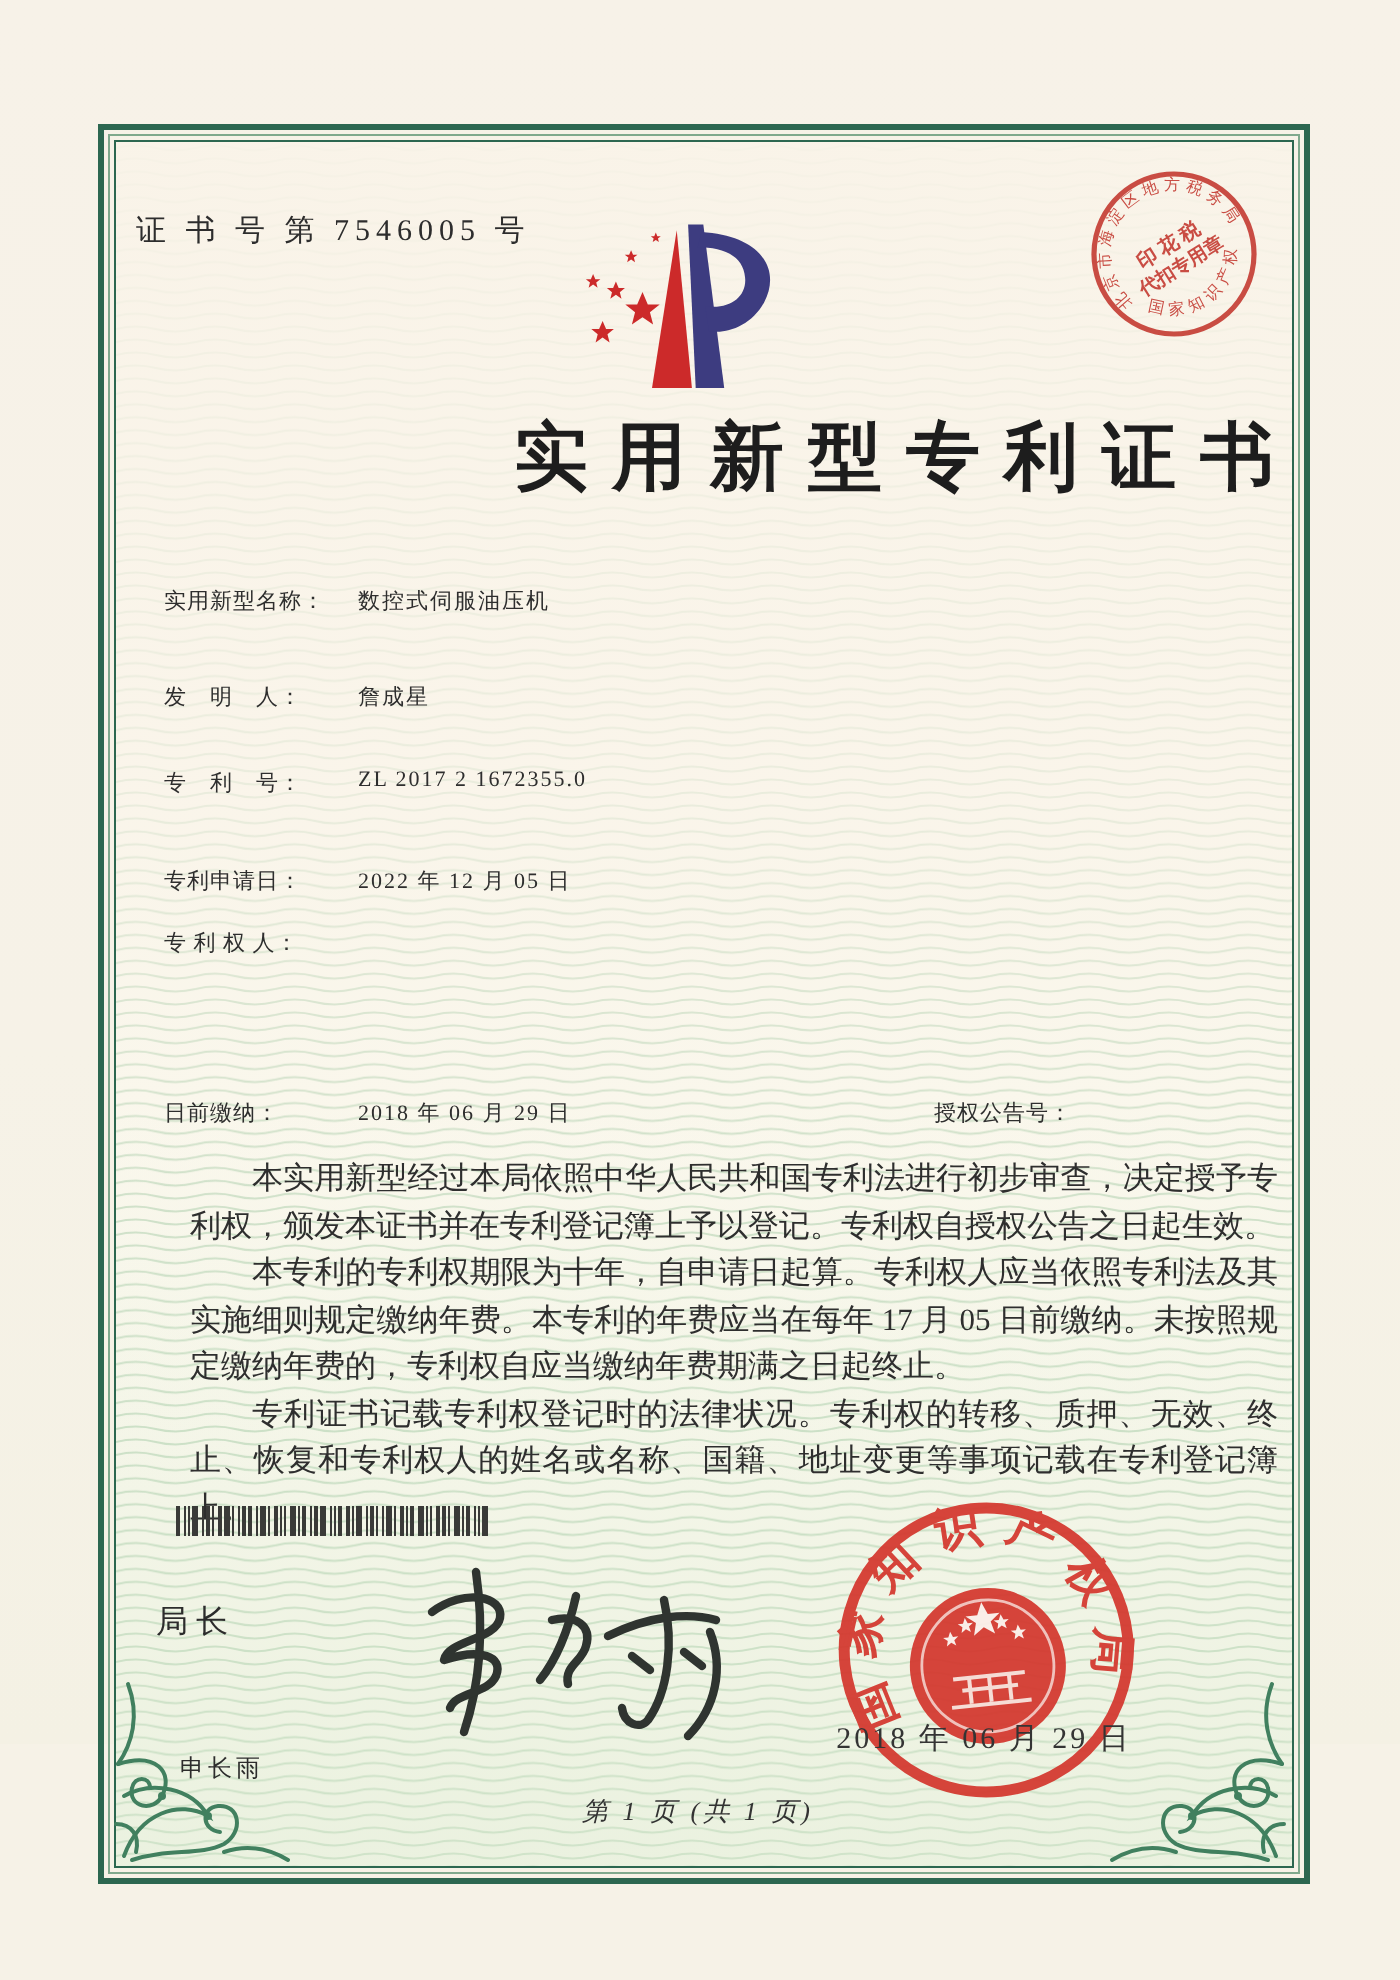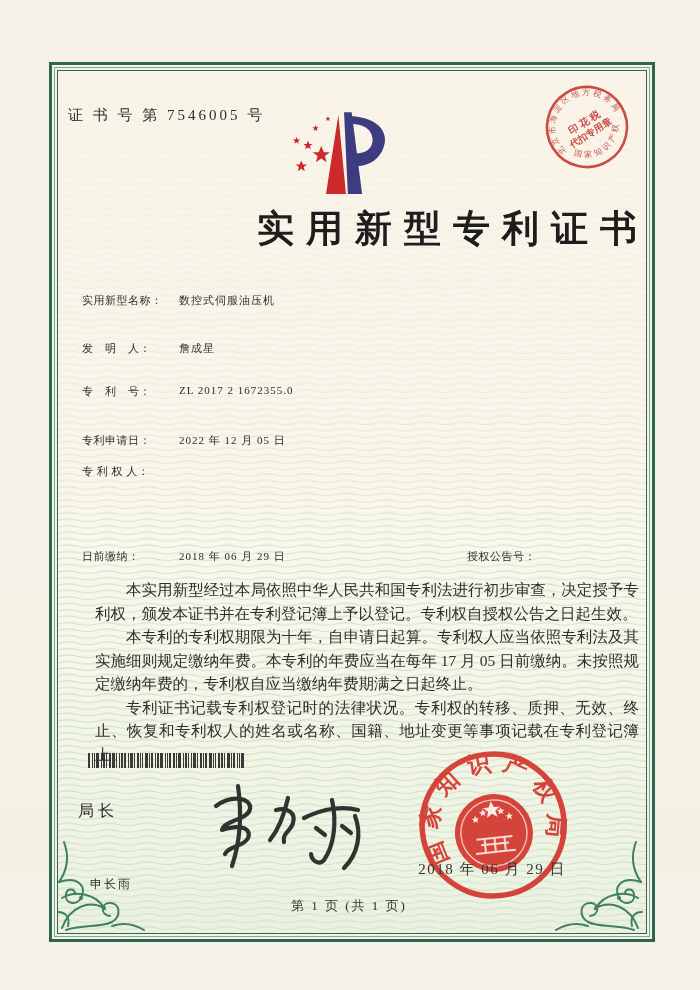--- a/index.html
+++ b/index.html
@@ -18,21 +18,21 @@
   .fvalue.wrap{width:428px;line-height:24px;}
   .pair2{position:absolute;left:385px;top:0;display:flex;align-items:center;}
   .paras{position:absolute;left:95px;top:578px;width:544px;font-size:15.5px;line-height:23.5px;text-align:justify;color:#2e2e2e;}
   .paras p{margin:0;text-indent:2em;}
   .barcode{position:absolute;left:88px;top:753px;width:160px;height:15px;}
   .officer-title{position:absolute;left:78px;top:801px;font-size:16px;letter-spacing:4px;color:#2c2c2c;}
   .officer-name{position:absolute;left:90px;top:833px;font-size:12px;letter-spacing:2px;color:#2c2c2c;margin-top:43px;}
   .signature{position:absolute;left:192px;top:776px;width:172px;height:98px;}
   .seal{position:absolute;left:407px;top:738px;width:172px;height:172px;opacity:0.93;}
   .seal-date{position:absolute;left:402px;top:860px;width:180px;text-align:center;font-size:15px;letter-spacing:1.5px;color:#343434;z-index:8;}
-  .footer{position:absolute;left:49px;top:897px;width:600px;text-align:center;font-size:13px;letter-spacing:2px;color:#333;}
+  .footer{position:absolute;left:49px;top:897px;width:600px;text-align:center;font-size:13px;letter-spacing:2px;color:#333;font-style:italic;}
   .tax-stamp{position:absolute;left:538px;top:78px;width:98px;height:98px;opacity:0.9;z-index:6;}
   .flourish{position:absolute;width:96px;height:96px;z-index:4;}
   .flourish.bl{left:54px;top:838px;}
   .flourish.br{left:550px;top:838px;transform:scaleX(-1);}
   svg text{font-family:"Liberation Serif","DejaVu Serif",serif;}
 </style>
 </head>
 <body>
 
 <div class="page">

